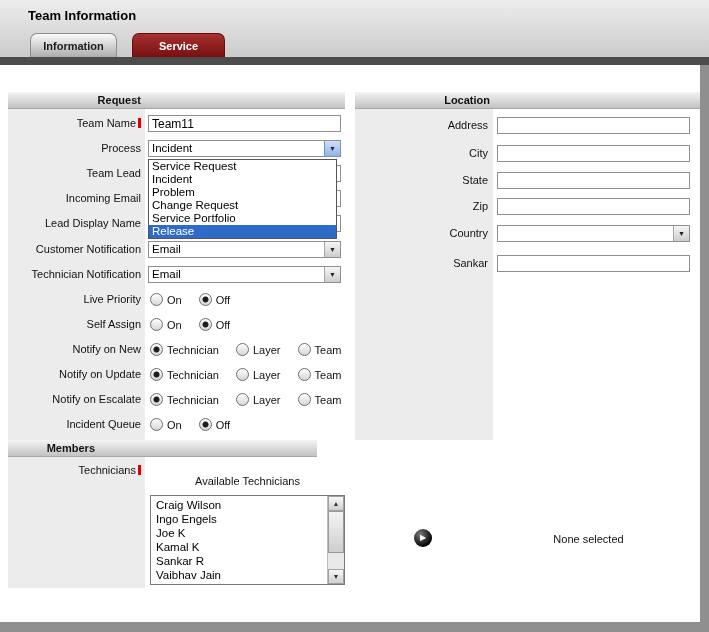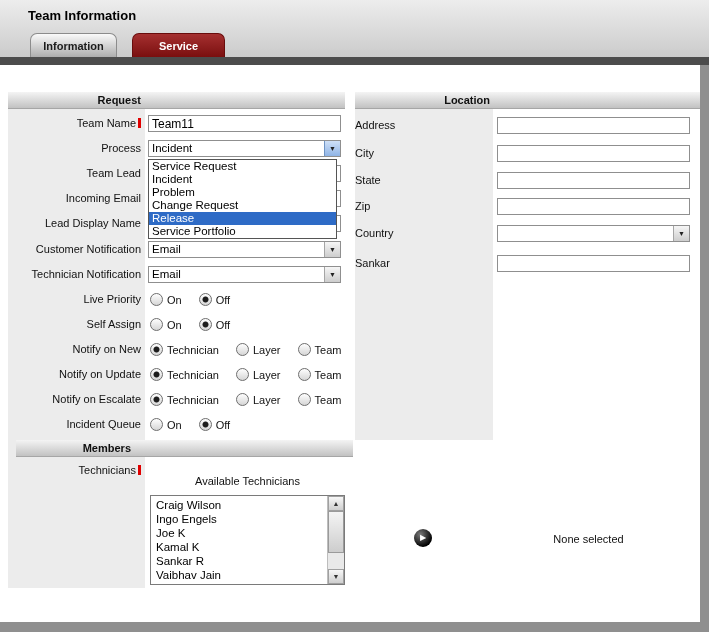--- a/index.html
+++ b/index.html
@@ -29,21 +29,21 @@
   .strip-right { left:355px; top:44px; width:138px; height:331px; }
 
   .section-header { position:absolute; height:17px;
                     background:linear-gradient(#f4f4f4,#c2c2c2);
                     border-bottom:1px solid #a6a6a6; }
   .section-header span { position:absolute; top:2px; font-size:11px; font-weight:bold; color:#111; }
 
   .row-label { position:absolute; left:8px; width:133px; height:17px; line-height:17px;
                text-align:right; font-size:11px; color:#111; white-space:nowrap; }
   .row-label-r { position:absolute; left:355px; width:133px; height:17px; line-height:17px;
-                 text-align:left; font-size:11px; color:#111; white-space:nowrap; }
+                 text-align:right; font-size:11px; color:#111; white-space:nowrap; }
   .req { display:inline-block; width:3px; height:10px; background:#e00000;
          margin-left:2px; vertical-align:-1px; }
 
   .txt { position:absolute; width:193px; height:17px; border:1px solid #8f8f8f;
          background:#fff; font-family:"Liberation Sans", sans-serif; font-size:12px;
          padding:0 3px; color:#000; }
 
   
   .combo { position:absolute; width:193px; height:17px; background:#fff;
            border:1px solid #8f8f8f; cursor:default; }
@@ -158,22 +158,22 @@
     <div class="row-label" style="top:150px;">
       <span>Lead Display Name</span>
     </div>
     <input class="txt" style="left: 148px; top: 150px;" type="text">
 
     <div class="dropdown-list">
       <div class="dropdown-item">Service Request</div>
       <div class="dropdown-item">Incident</div>
       <div class="dropdown-item">Problem</div>
       <div class="dropdown-item">Change Request</div>
+      <div class="dropdown-item">Service Portfolio</div>
       <div class="dropdown-item hl">Release</div>
-      <div class="dropdown-item">Service Portfolio</div>
     </div>
 
     <div class="row-label" style="top:176px;">
       <span>Customer Notification</span>
     </div>
     <div class="combo" style="left:148px; top:176px;">
       <span class="combo-value">Email</span>
       <span class="combo-btn">▼</span>
     </div>
 
@@ -295,21 +295,21 @@
 
     <div class="row-label-r" style="top:160px;"><span>Country</span></div>
     <div class="combo" style="left:497px; top:160px;">
       <span class="combo-value"></span>
       <span class="combo-btn">▼</span>
     </div>
 
     <div class="row-label-r" style="top:190px;"><span>Sankar</span></div>
     <input class="txt" style="left: 497px; top: 190px;" type="text">
 
-    <div class="section-header" style="left:16px; top:375px; width:337px;">
+    <div class="section-header" style="left:8px; top:375px; width:309px;">
       <span style="right:222px;">Members</span>
     </div>
 
     <div class="row-label" style="top:397px;">
       <span>Technicians</span><span class="req"></span>
     </div>
 
     <div class="col-title" style="left:150px; top:410px; width:195px;">Available Technicians</div>
 
     <div class="listbox">

